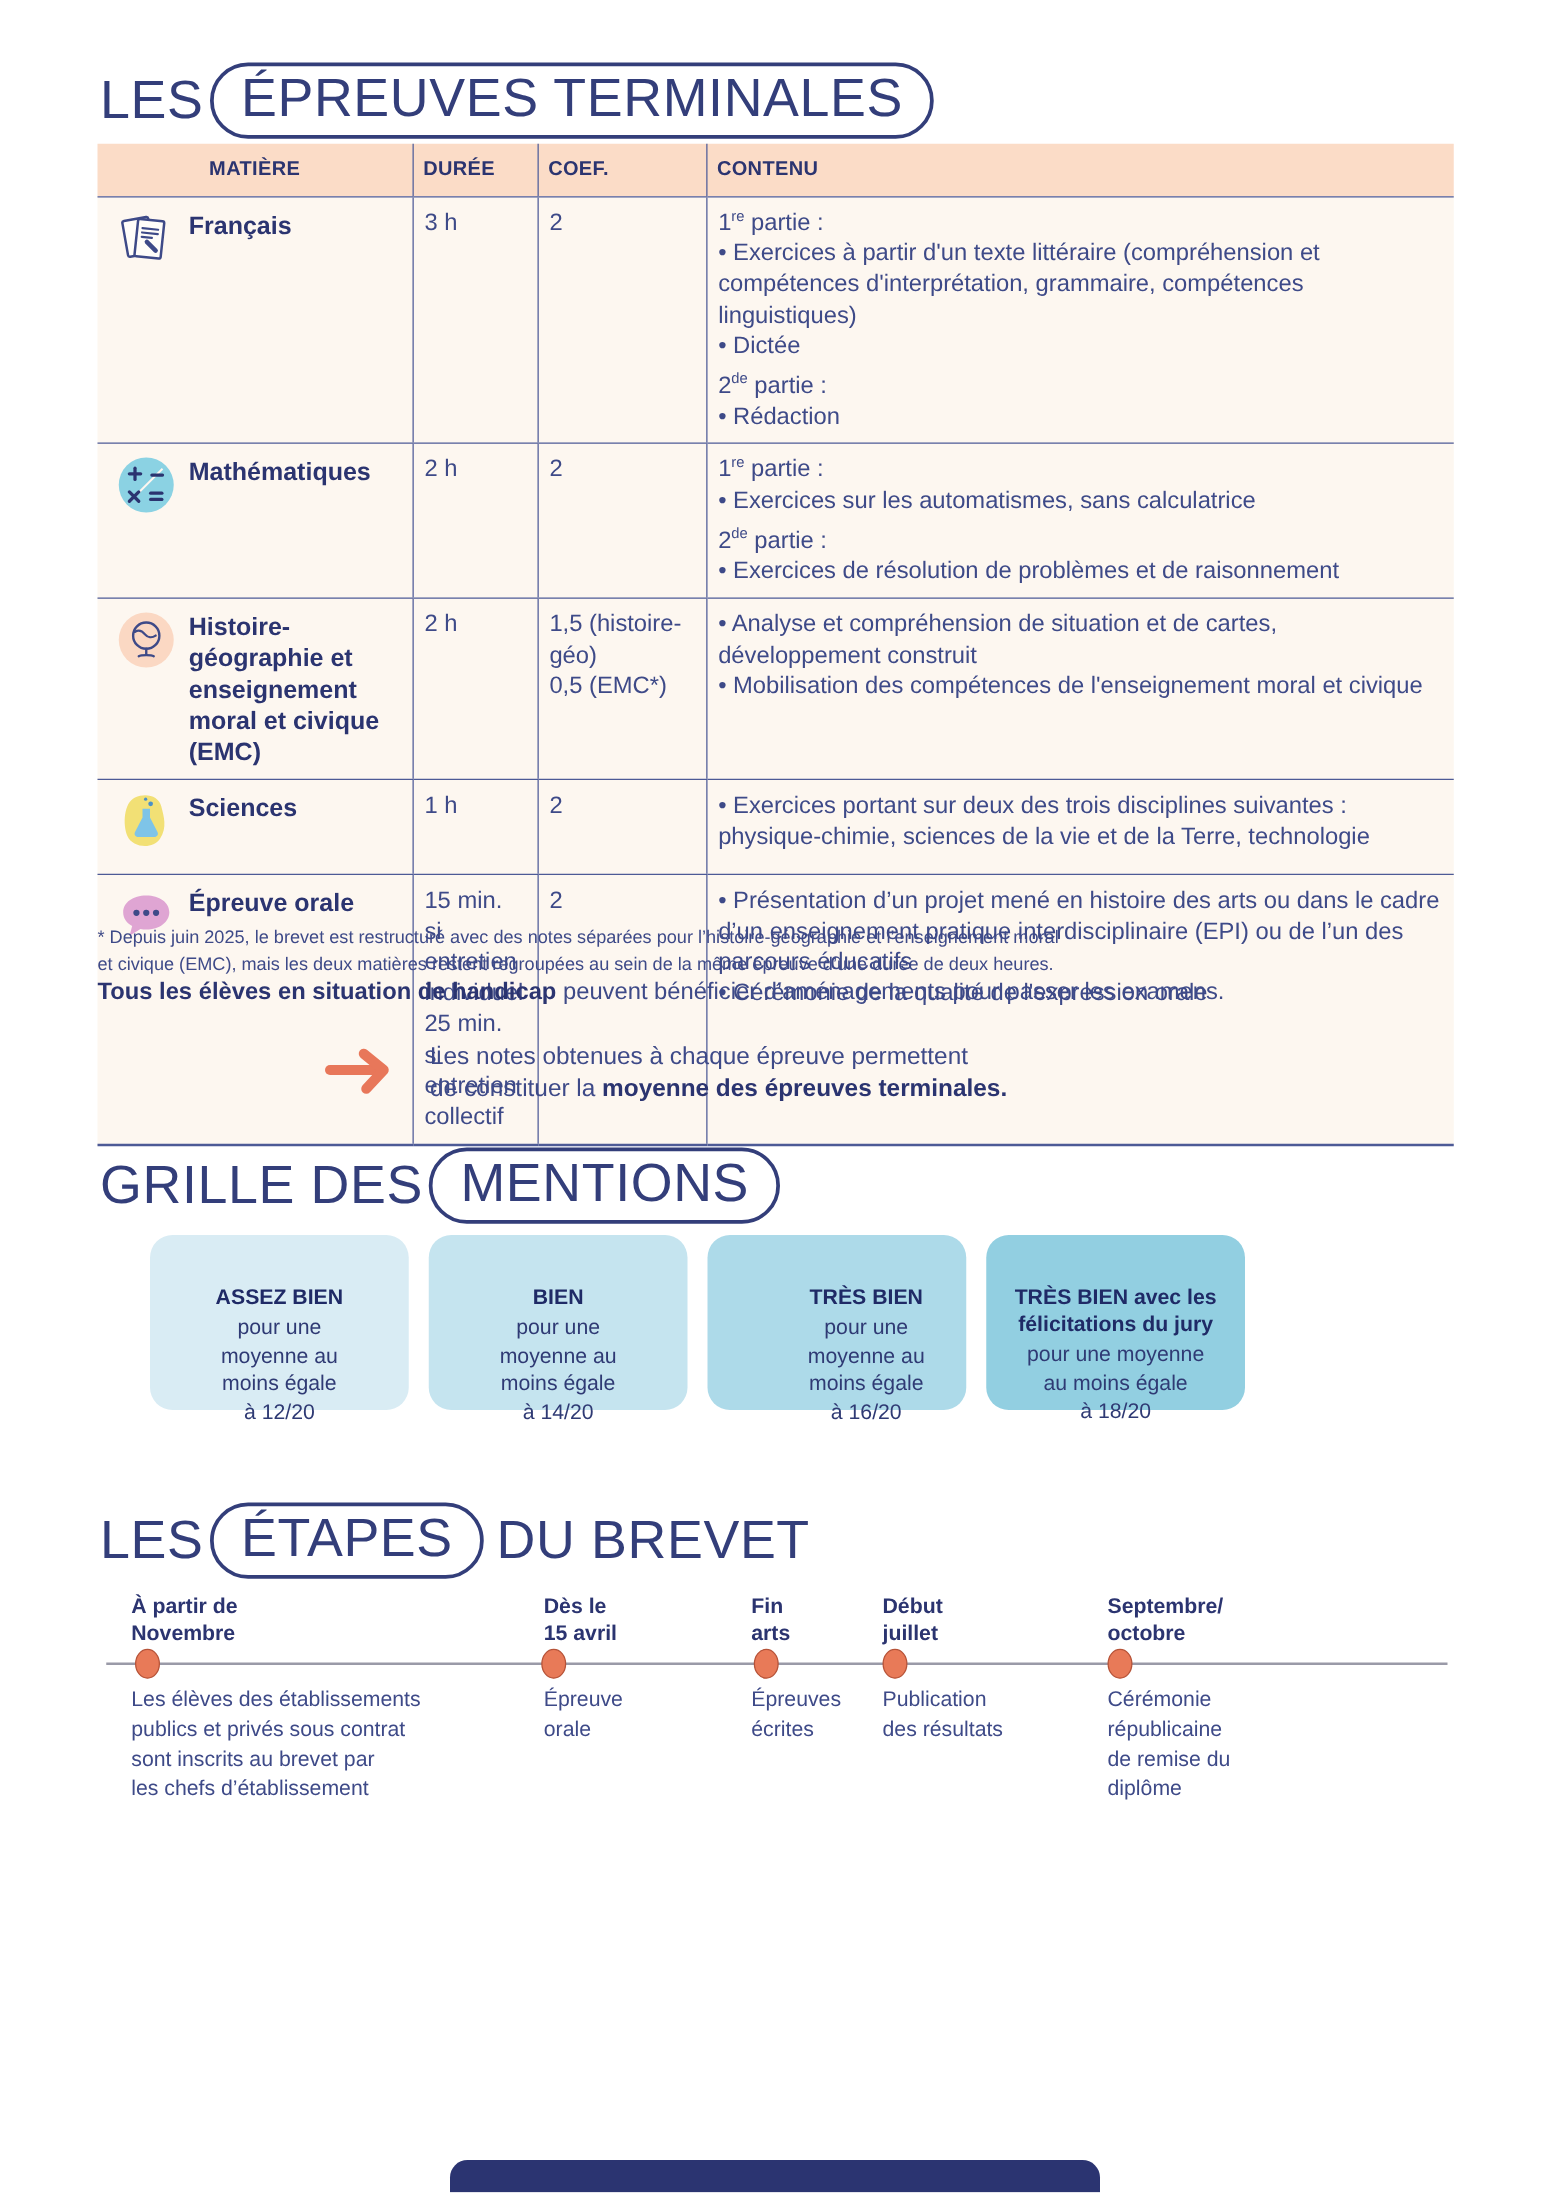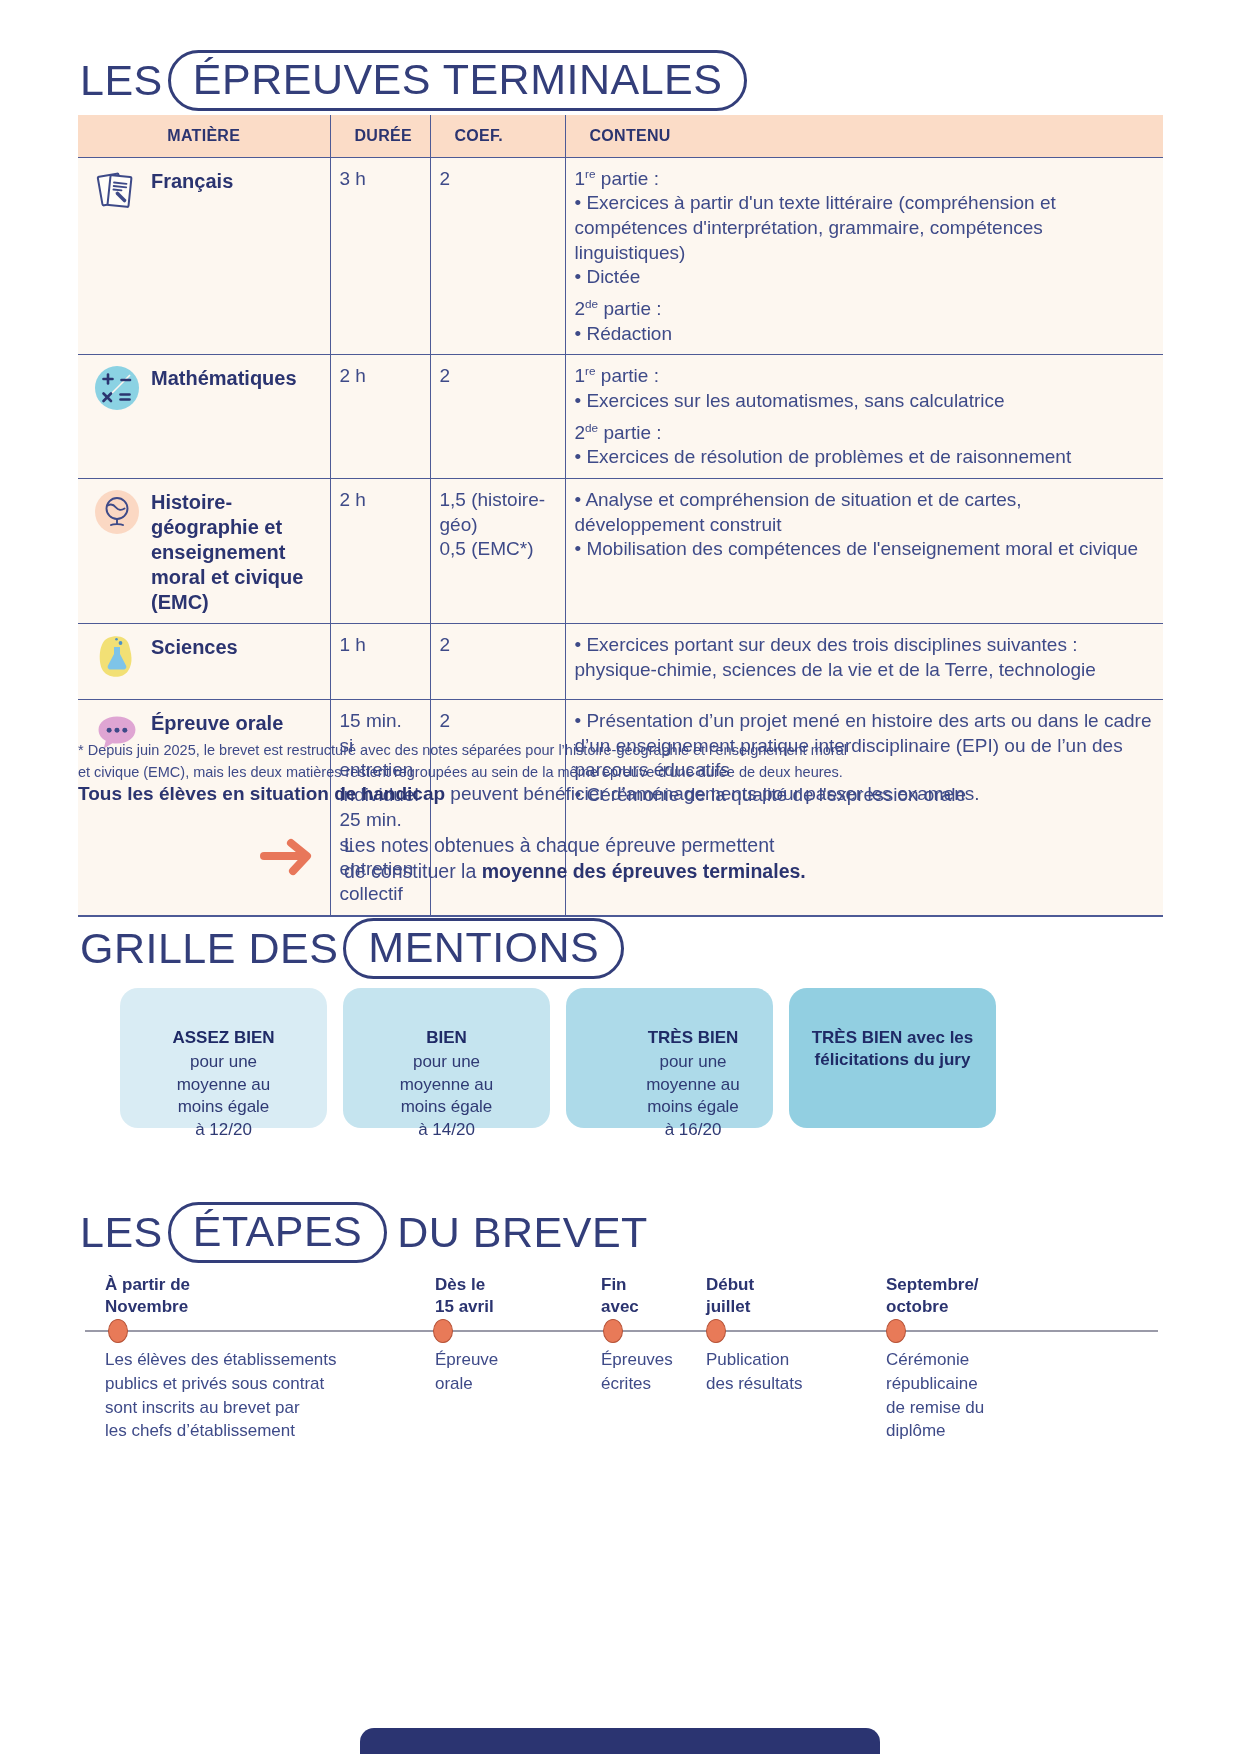--- a/index.html
+++ b/index.html
@@ -7,21 +7,21 @@
   body { font-family:"Liberation Sans", sans-serif; }
   .page { position:relative; width:1241px; height:1754px; background:#ffffff; overflow:hidden; color:#3e4a88; }
 
   
   .sec-title { position:absolute; font-size:43px; font-weight:500; color:#333e7a; letter-spacing:.5px; white-space:nowrap; display:flex; align-items:center; }
   .sec-title .oval { display:inline-block; border:3px solid #333e7a; border-radius:999px; padding:1px 22px 3px 22px; margin-left:5px; line-height:1.18; }
   .sec-title .post { margin-left:10px; }
 
   
   .exam-table { position:absolute; left:78px; top:115px; width:1085px; border-collapse:collapse; table-layout:fixed; }
-  .exam-table th { background:#fbdcc7; color:#2b3470; font-size:16px; font-weight:bold; letter-spacing:.3px; height:42px; padding:4px 24px; text-align:left; border-bottom:1.5px solid #4d5a96; }
+  .exam-table th { background:#fbdcc7; color:#2b3470; font-size:16px; font-weight:bold; letter-spacing:.3px; height:42px; padding:4px 8px; text-align:left; border-bottom:1.5px solid #4d5a96; }
   .exam-table th:first-child { text-align:center; }
   .exam-table th + th { border-left:1.5px solid #4d5a96; }
   .exam-table td { background:#fdf7f0; vertical-align:top; padding:9px 9px 8px 9px; font-size:19px; line-height:1.3; border-bottom:1.5px solid #4d5a96; }
   .exam-table td + td { border-left:1.5px solid #4d5a96; }
   .exam-table tr:last-child td { border-bottom:2.5px solid #4d5a96; }
   .c-mat { display:flex; gap:10px; padding-left:6px !important; }
   .row-icon { flex:0 0 48px; width:48px; height:48px; }
   .mat-label { font-weight:bold; color:#2b3470; font-size:20px; line-height:1.25; padding-top:2px; }
   .pre { white-space:pre-line; }
   .cline { margin:0; }
@@ -255,20 +255,23 @@
     <div class="mention" style="background: rgb(173, 218, 233); padding-left: 47px;">
       <div class="m-title">TRÈS BIEN</div>
       <div class="m-body">pour une
 moyenne au
 moins égale
 à 16/20</div>
     </div>
     <div class="mention" style="background: rgb(146, 207, 225);">
       <div class="m-title">TRÈS BIEN avec les
 félicitations du jury</div>
+      <div class="m-body">pour une moyenne
+au moins égale
+à 18/20</div>
     </div>
   </div>
 
   <div class="sec-title" style="left:80px; top:1202px;">
     <span>LES</span>
     <span class="oval">ÉTAPES</span>
     <span class="post">DU BREVET</span>
   </div>
 
   <div class="timeline">
@@ -288,21 +291,21 @@
 les chefs d’établissement</div>
     </div>
     <div class="tl-col" style="left:435px; width:160px;">
       <div class="tl-label">Dès le
 15 avril</div>
       <div class="tl-desc">Épreuve
 orale</div>
     </div>
     <div class="tl-col" style="left:601px; width:100px;">
       <div class="tl-label">Fin
-avec</div>
+arts</div>
       <div class="tl-desc">Épreuves
 écrites</div>
     </div>
     <div class="tl-col" style="left:706px; width:170px;">
       <div class="tl-label">Début
 juillet</div>
       <div class="tl-desc">Publication
 des résultats</div>
     </div>
     <div class="tl-col" style="left:886px; width:170px;">

